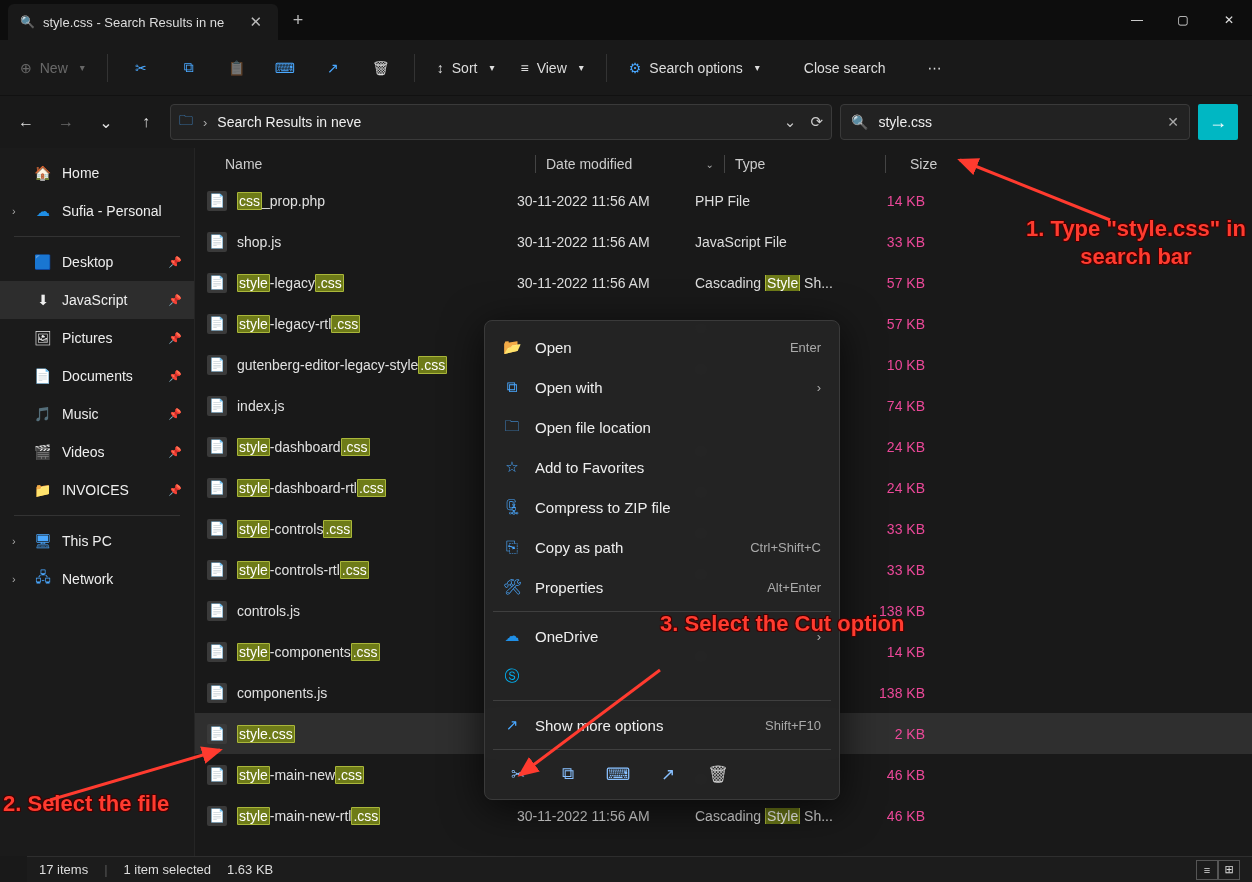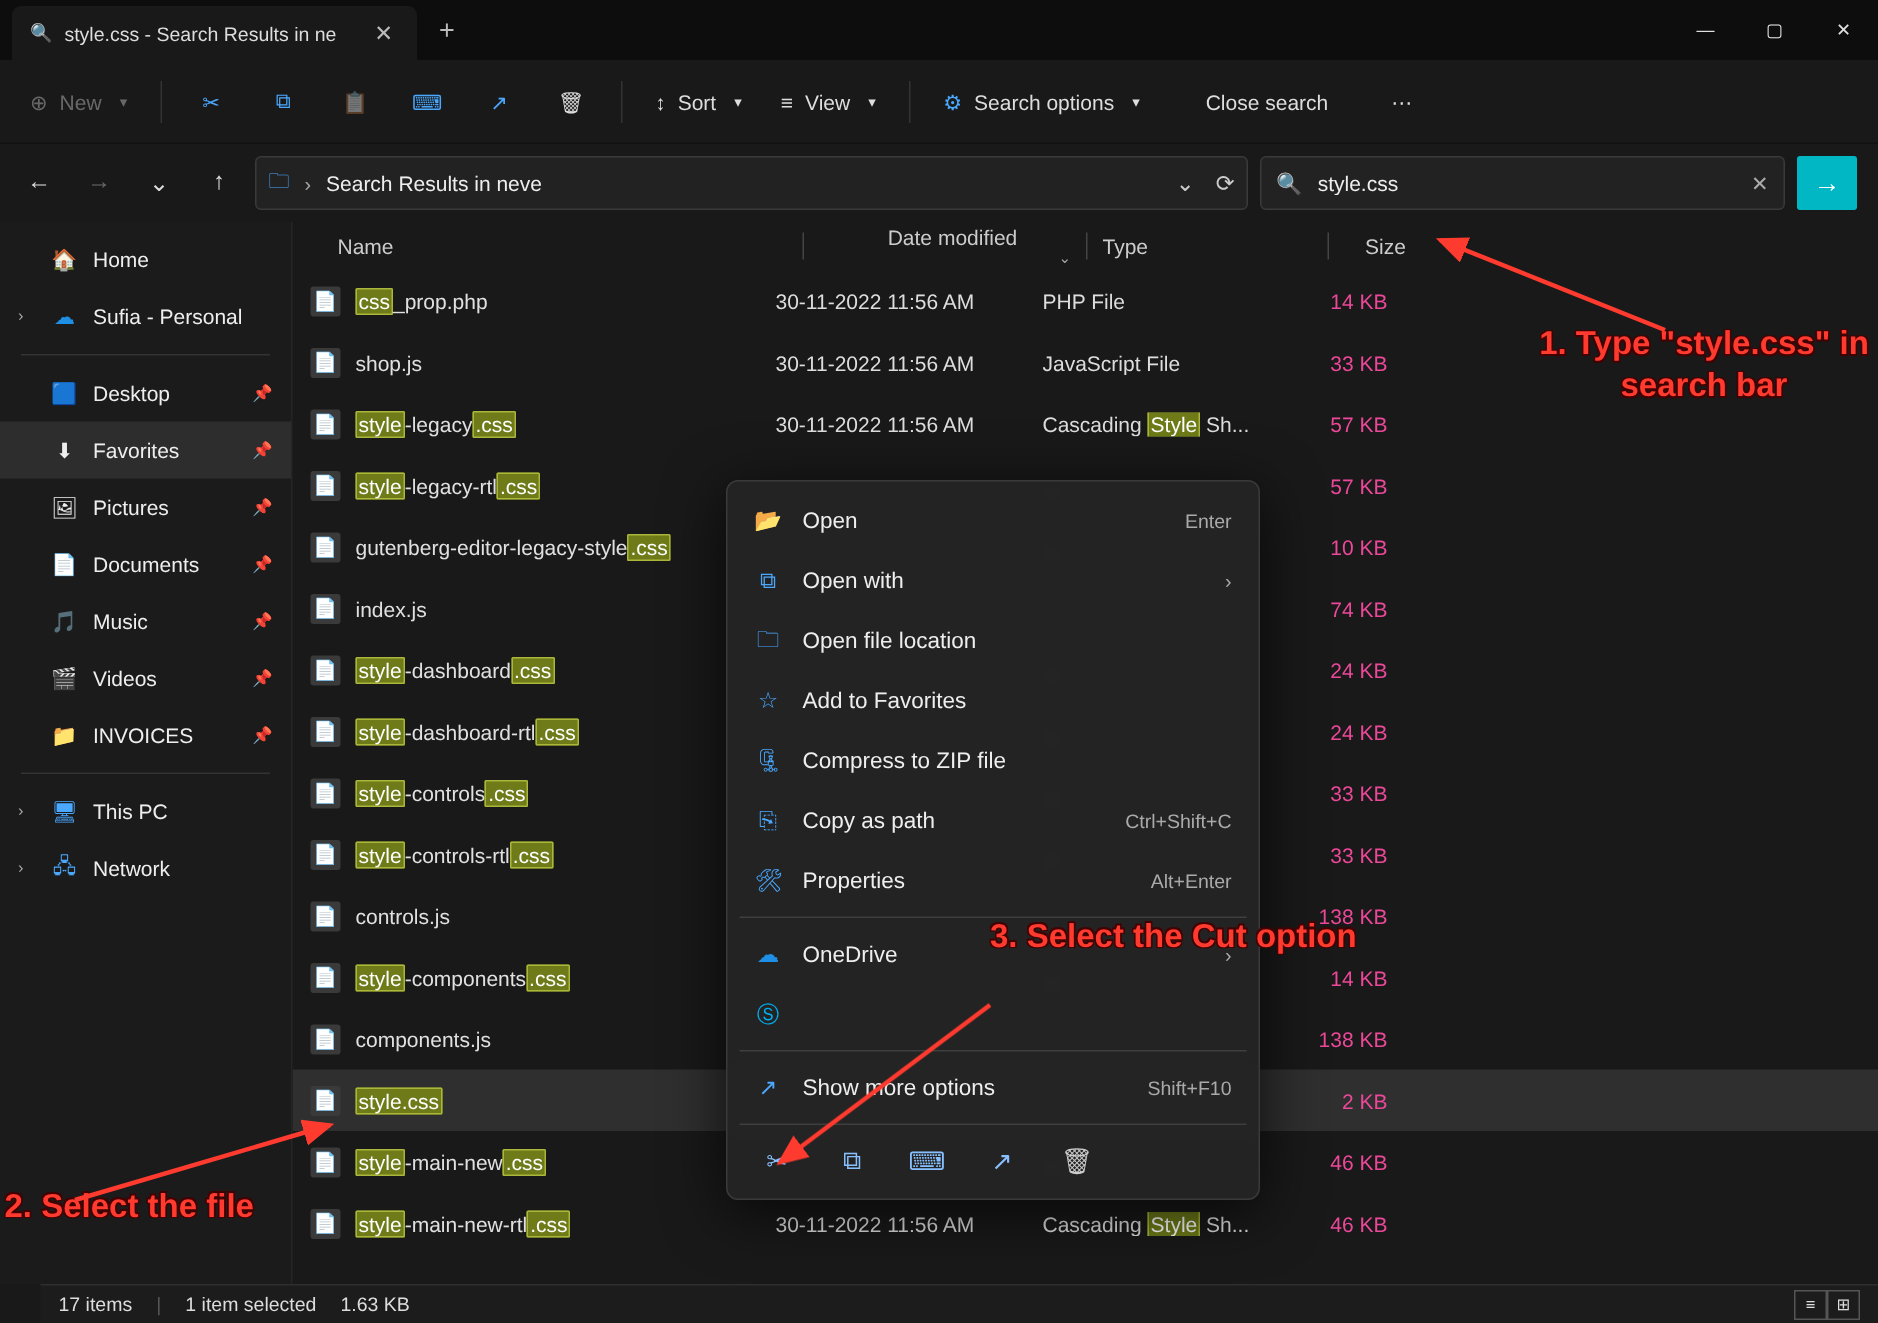--- a/index.html
+++ b/index.html
@@ -192,21 +192,21 @@
     <div id="side-items">
         <div class="side-item">
           <span class="expander"></span>
           <span class="emoji-ico">🟦</span>
           <span>Desktop</span>
           <span class="pin">📌</span>
         </div>
         <div class="side-item selected">
           <span class="expander"></span>
           <span class="emoji-ico">⬇</span>
-          <span>Favorites</span>
+          <span>JavaScript</span>
           <span class="pin">📌</span>
         </div>
         <div class="side-item">
           <span class="expander"></span>
           <span class="emoji-ico">🖼</span>
           <span>Pictures</span>
           <span class="pin">📌</span>
         </div>
         <div class="side-item">
           <span class="expander"></span>
@@ -245,21 +245,21 @@
         <span>Network</span>
       </div>
   </div>
 
   <div class="filepane">
     <div class="headers">
       <div class="col-name" style="display:flex;align-items:flex-start;">
           <span>Name</span>
         </div>
       <div class="col-sep"></div>
-      <div class="col-date" style="display:flex;align-items:center;flex-direction:column;">
+      <div class="col-date" style="display:flex;align-items:center;">
           <span>Date modified</span>
           <span class="dd-caret">⌄</span>
         </div>
       <div class="col-sep"></div>
       <div class="col-type"><span>Type</span></div>
       <div class="col-sep"></div>
       <div class="col-size"><span>Size</span></div>
     </div>
     <div class="rows" id="rows">
         <div class="row">

